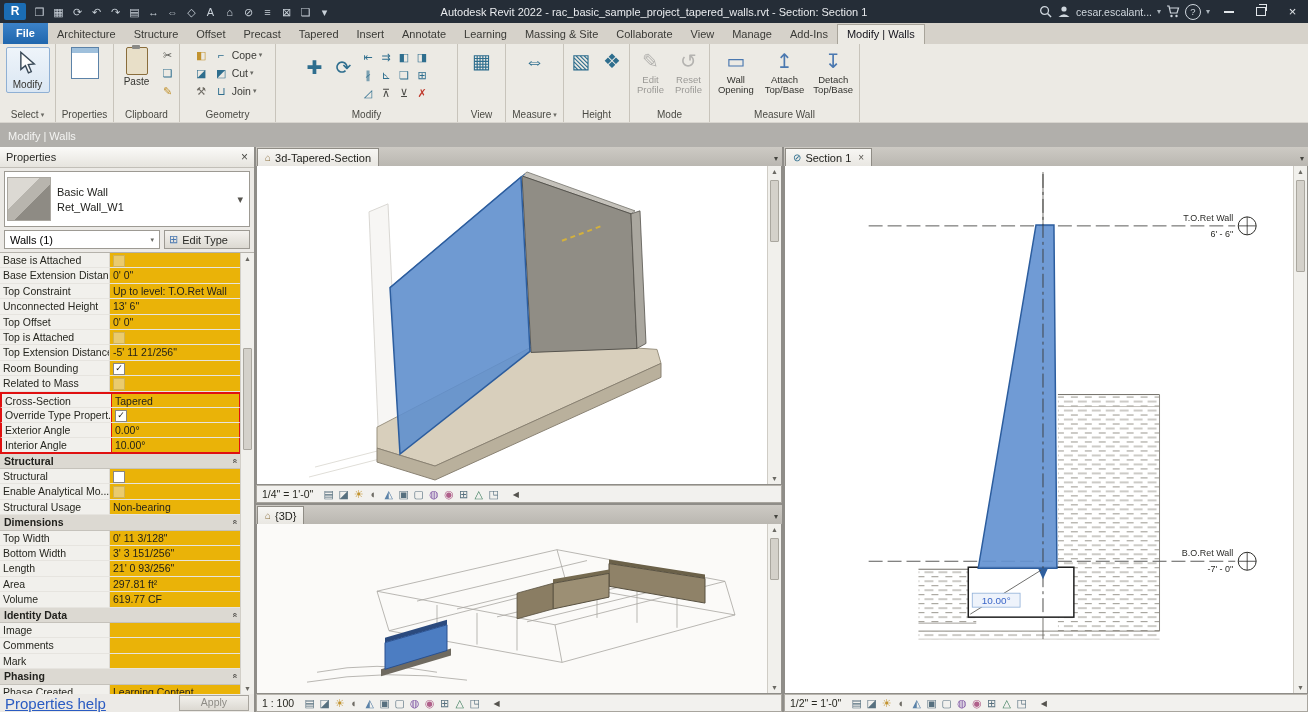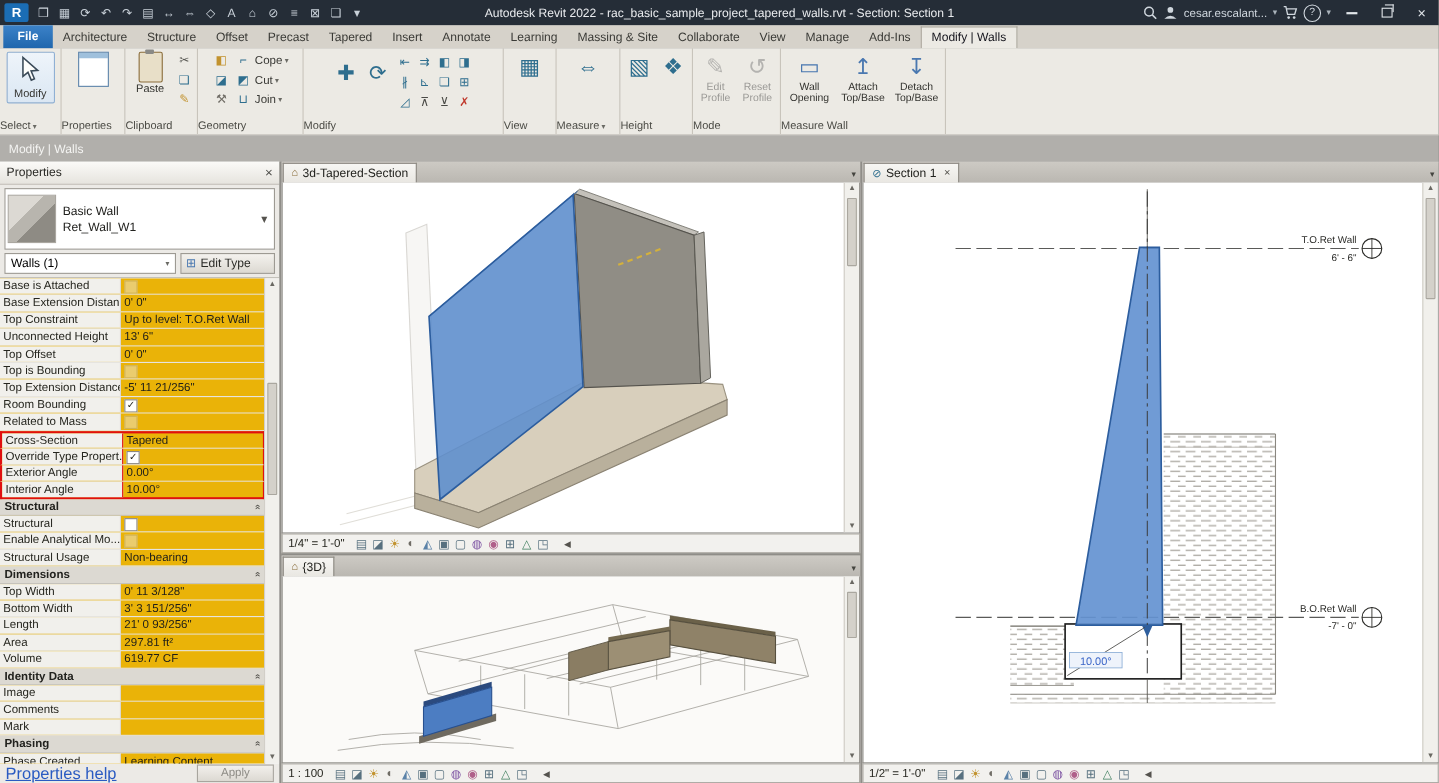--- a/index.html
+++ b/index.html
@@ -21,21 +21,21 @@
   .restore-box{position:relative;width:8px;height:7px;border:1px solid #e2e6ea}
   .restore-box::after{content:"";position:absolute;left:2px;top:-4px;width:7px;height:6px;border:1px solid #e2e6ea;border-left:none;border-bottom:none}
   
   .ribbon-tabs{position:absolute;top:23px;height:21px;left:0;right:0;background:#d6d2ca;display:flex;align-items:flex-end;padding-left:3px}
   .rtab{height:20px;line-height:20px;padding:0 9px;font-size:11px;color:#3a3a36;white-space:nowrap}
   .rtab.file{background:linear-gradient(#3c82c8,#1f66ad);color:#fff;font-weight:bold;height:21px;line-height:21px;padding:0 13px}
   .rtab.active{background:#eceae4;border:1px solid #a8a49a;border-bottom:none;color:#14141c;height:19px;line-height:19px}
   .ribbon{position:absolute;top:44px;height:78px;left:0;right:0;background:#eceae4;border-bottom:1px solid #a09c92;display:flex}
   .rpanel{border-right:1px solid #c8c4bb;display:flex;flex-direction:column;flex:0 0 auto;box-sizing:border-box}
   .rp-c{flex:1;display:flex;align-items:flex-start;justify-content:center;gap:3px;padding:3px 3px 0}
-  .rp-f{height:15px;text-align:center;font-size:10px;color:#4a4a44;display:flex;align-items:center;justify-content:flex-start;gap:2px}
+  .rp-f{height:15px;text-align:center;font-size:10px;color:#4a4a44;display:flex;align-items:center;justify-content:center;gap:2px}
   .f-chev{font-size:7px;color:#6a6a64}
   .rbig{display:flex;flex-direction:column;align-items:center;width:46px;font-size:10px;color:#33332f}
   .rbig-label{margin-top:1px}
   .w-select{width:56px}.w-props{width:58px}.w-clip{width:66px}.w-geo{width:96px}.w-mod{width:182px}
   .w-view{width:48px}.w-meas{width:58px}.w-create{width:66px}.w-mode{width:80px}.w-mwall{width:150px}
   .modify-btn{background:linear-gradient(#eef4fa,#dbe7f3);border:1px solid #8fb0d4;border-radius:2px;padding:2px 0;width:42px}
   .props-ic{display:inline-block;width:26px;height:30px;background:#fff;border:1px solid #5b82a8;box-shadow:inset 0 5px 0 #9fc0dc}
   .clip-ic{display:inline-block;width:20px;height:26px;background:#e8dfc8;border:1px solid #8a6d3b;border-radius:2px;position:relative}
   .clip-ic::before{content:"";position:absolute;top:-3px;left:5px;width:8px;height:4px;background:#8a8a86;border-radius:1px}
   .vcol{display:flex;flex-direction:column;gap:2px}
@@ -398,21 +398,21 @@
           </div>
           <div class="prow">
             <div class="prow-label">Unconnected Height</div>
             <div class="prow-value">13' 6"</div>
           </div>
           <div class="prow">
             <div class="prow-label">Top Offset</div>
             <div class="prow-value">0' 0"</div>
           </div>
           <div class="prow">
-            <div class="prow-label">Top is Bounding</div>
+            <div class="prow-label">Top is Attached</div>
             <div class="prow-value">
               <span class="pcheck dis"></span>
             </div>
           </div>
           <div class="prow">
             <div class="prow-label">Top Extension Distance</div>
             <div class="prow-value">-5' 11 21/256"</div>
           </div>
           <div class="prow">
             <div class="prow-label">Room Bounding</div>

